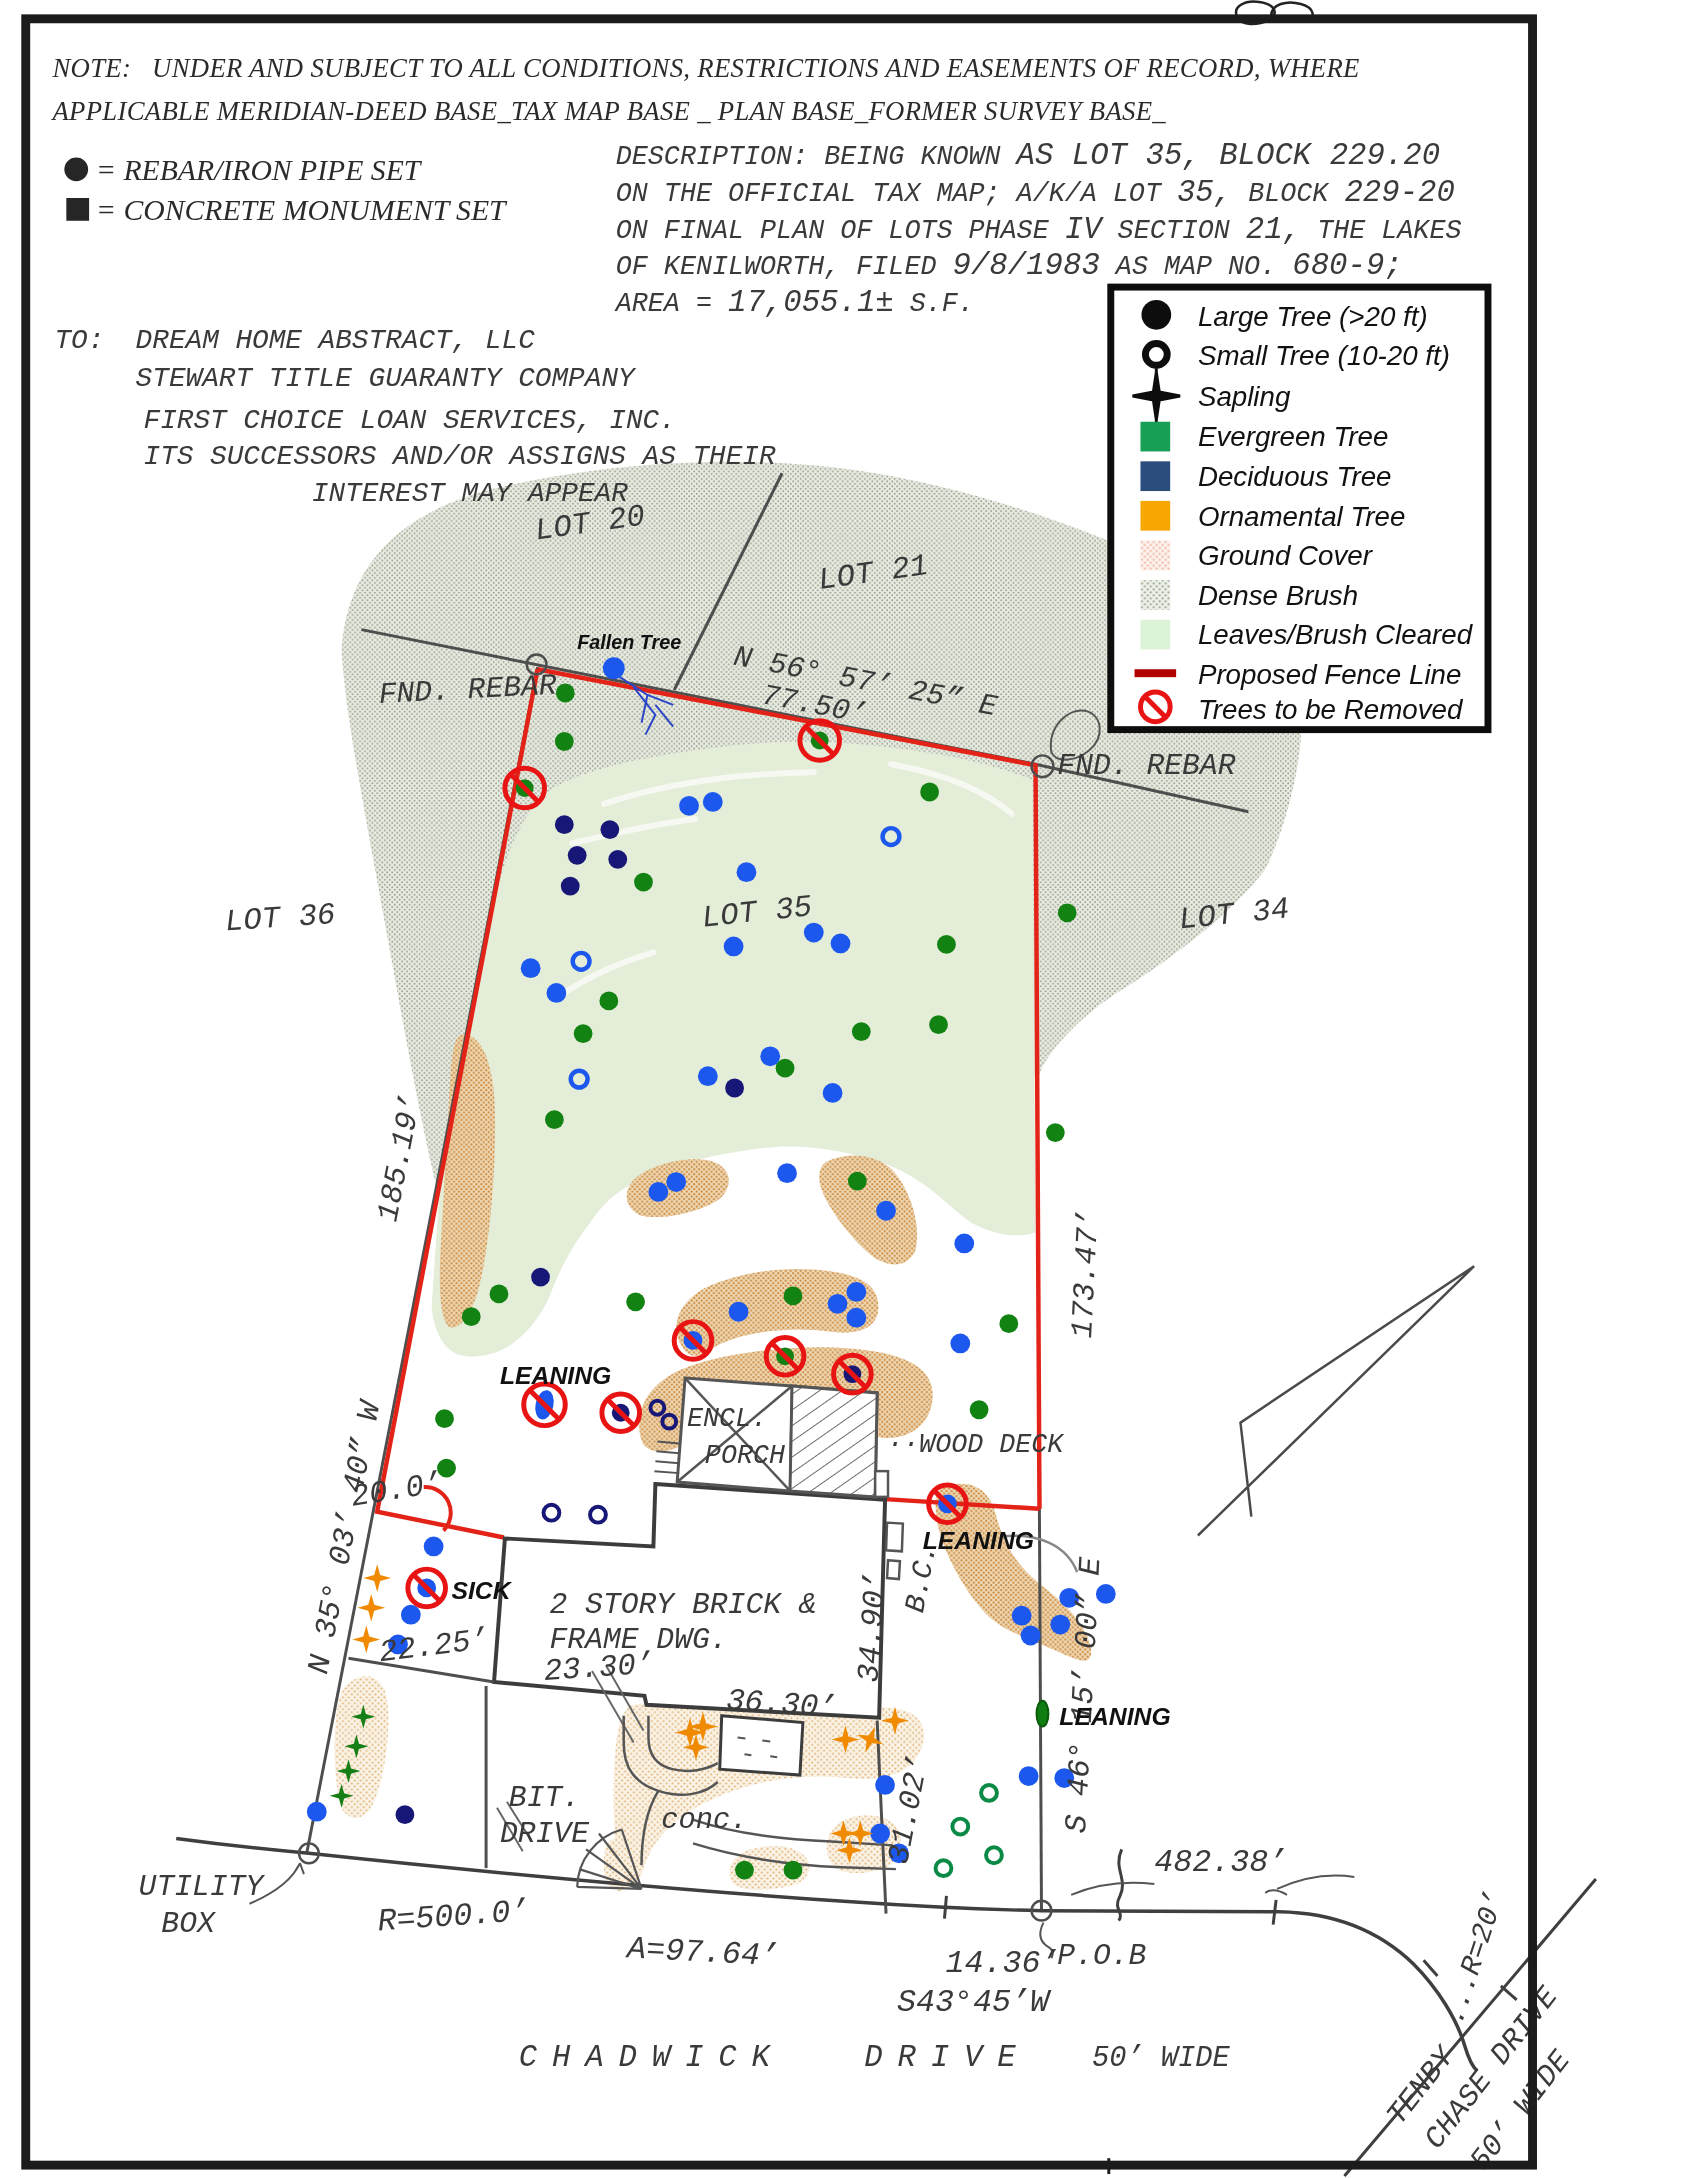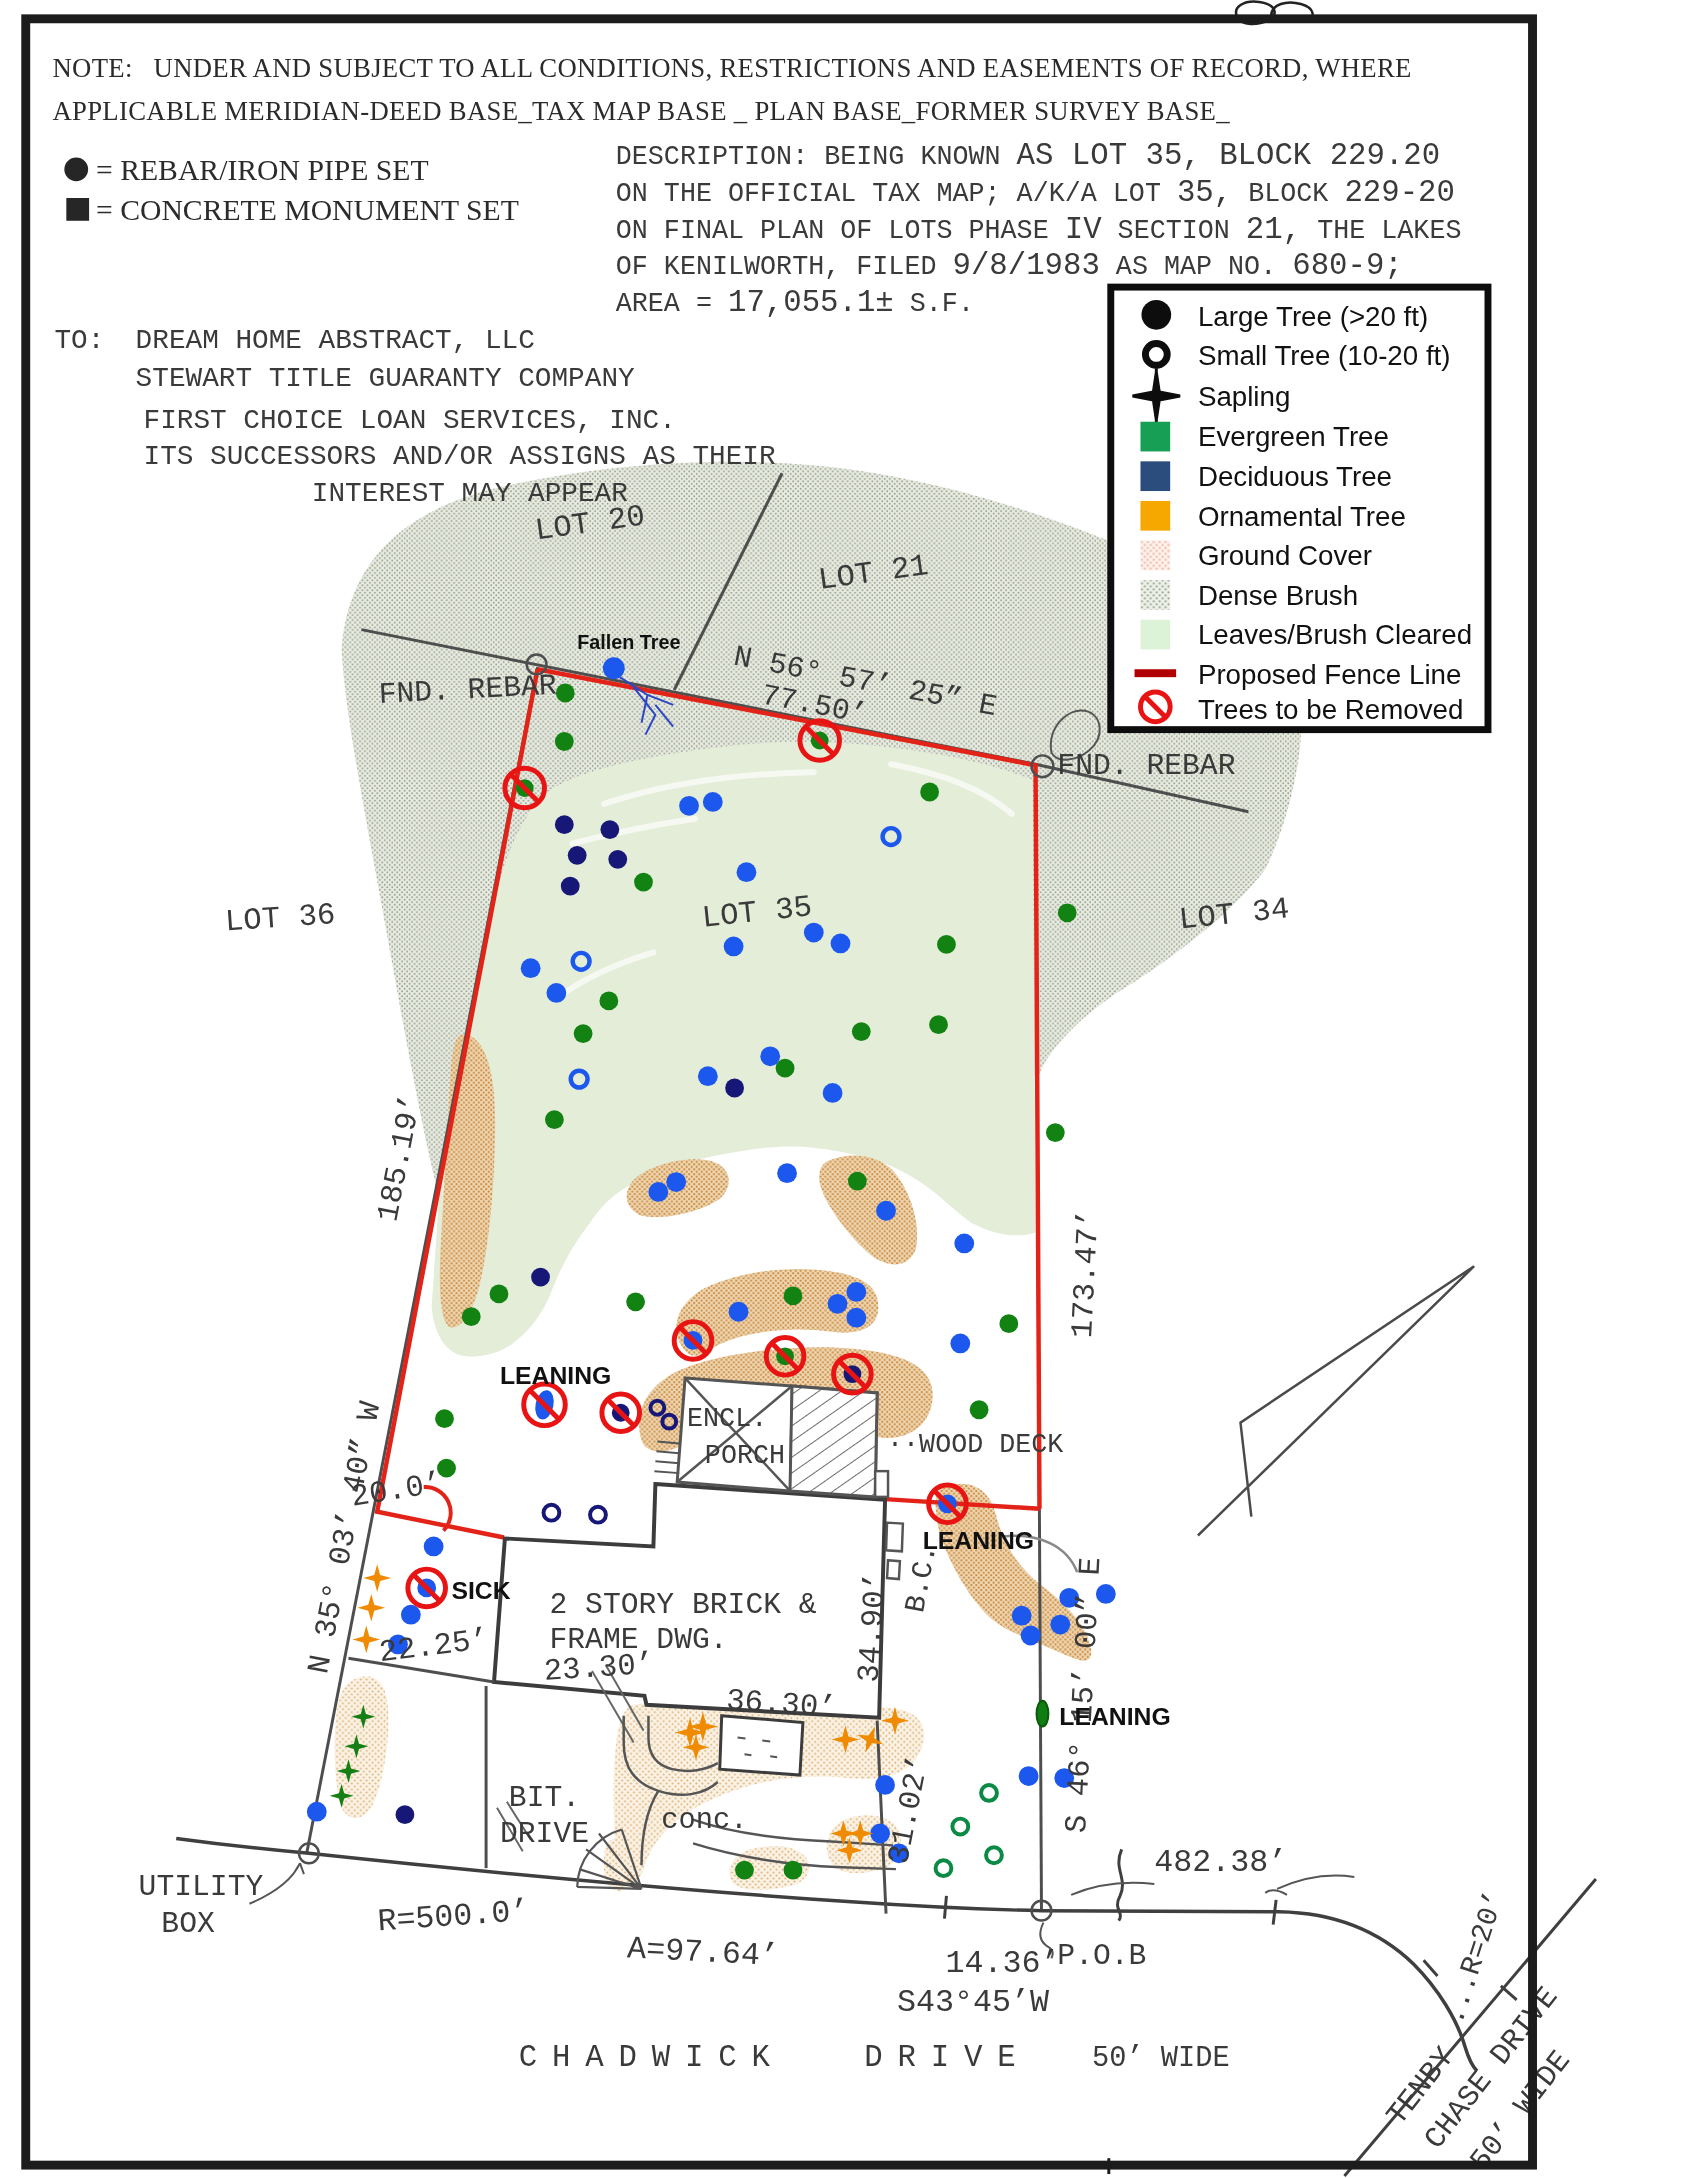--- a/index.html
+++ b/index.html
@@ -1,16 +1,16 @@
 <!DOCTYPE html>
 <html><head>
 <meta charset="utf-8">
 <style>
   html,body{margin:0;padding:0;background:#ffffff;}
-  .page{width:1683px;height:2178px;position:relative;background:#ffffff;overflow:hidden;}
+  .page{width:1683px;height:2178px;position:relative;background:#ffffff;overflow:hidden;font-style:italic;}
   svg{position:absolute;top:0;left:0;}
   .ser{font-family:"Liberation Serif", serif;fill:#2b2b2b;}
   .mon{font-family:"Liberation Mono", monospace;fill:#3a3a3a;}
   .san{font-family:"Liberation Sans", sans-serif;fill:#111;}
 </style>
 </head>
 <body>
 <div class="page">
 <svg width="1683" height="2178" viewBox="0 0 1700 2200">
 <defs>

